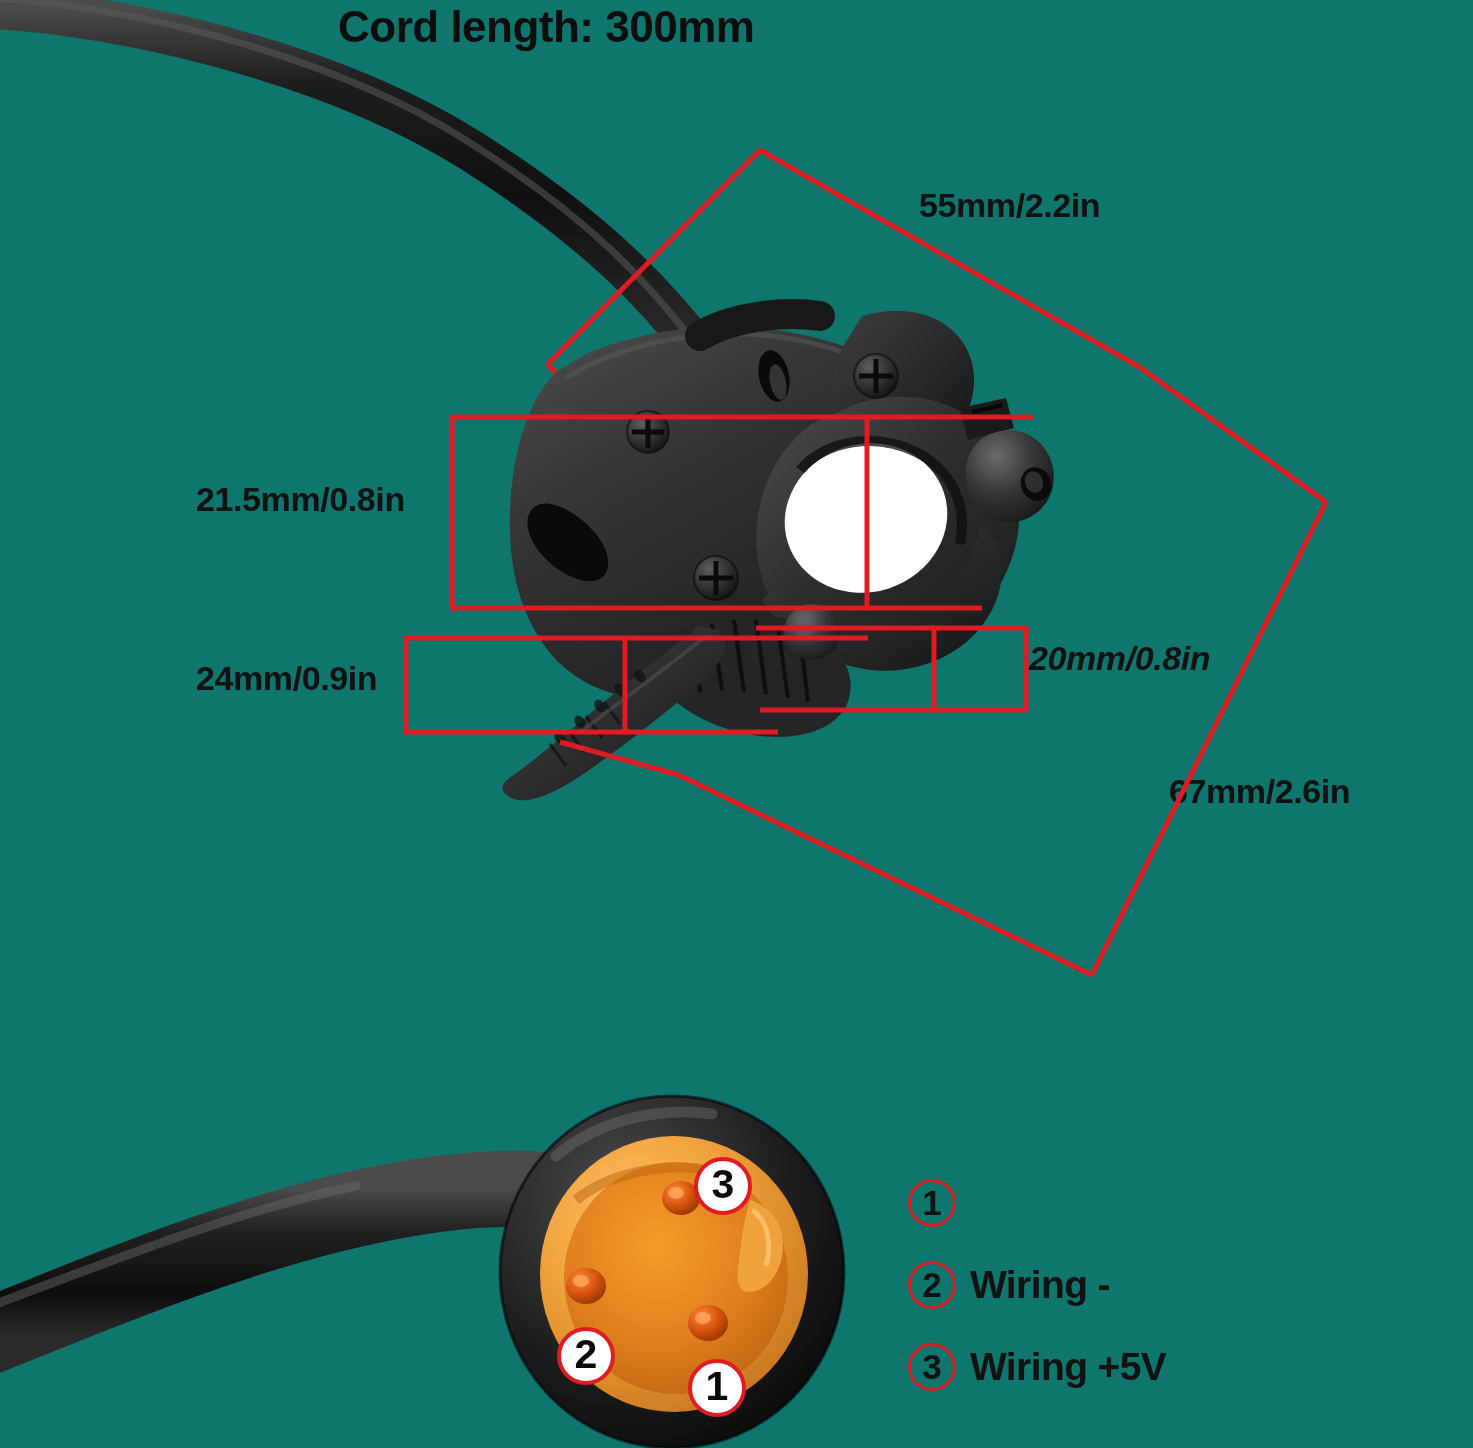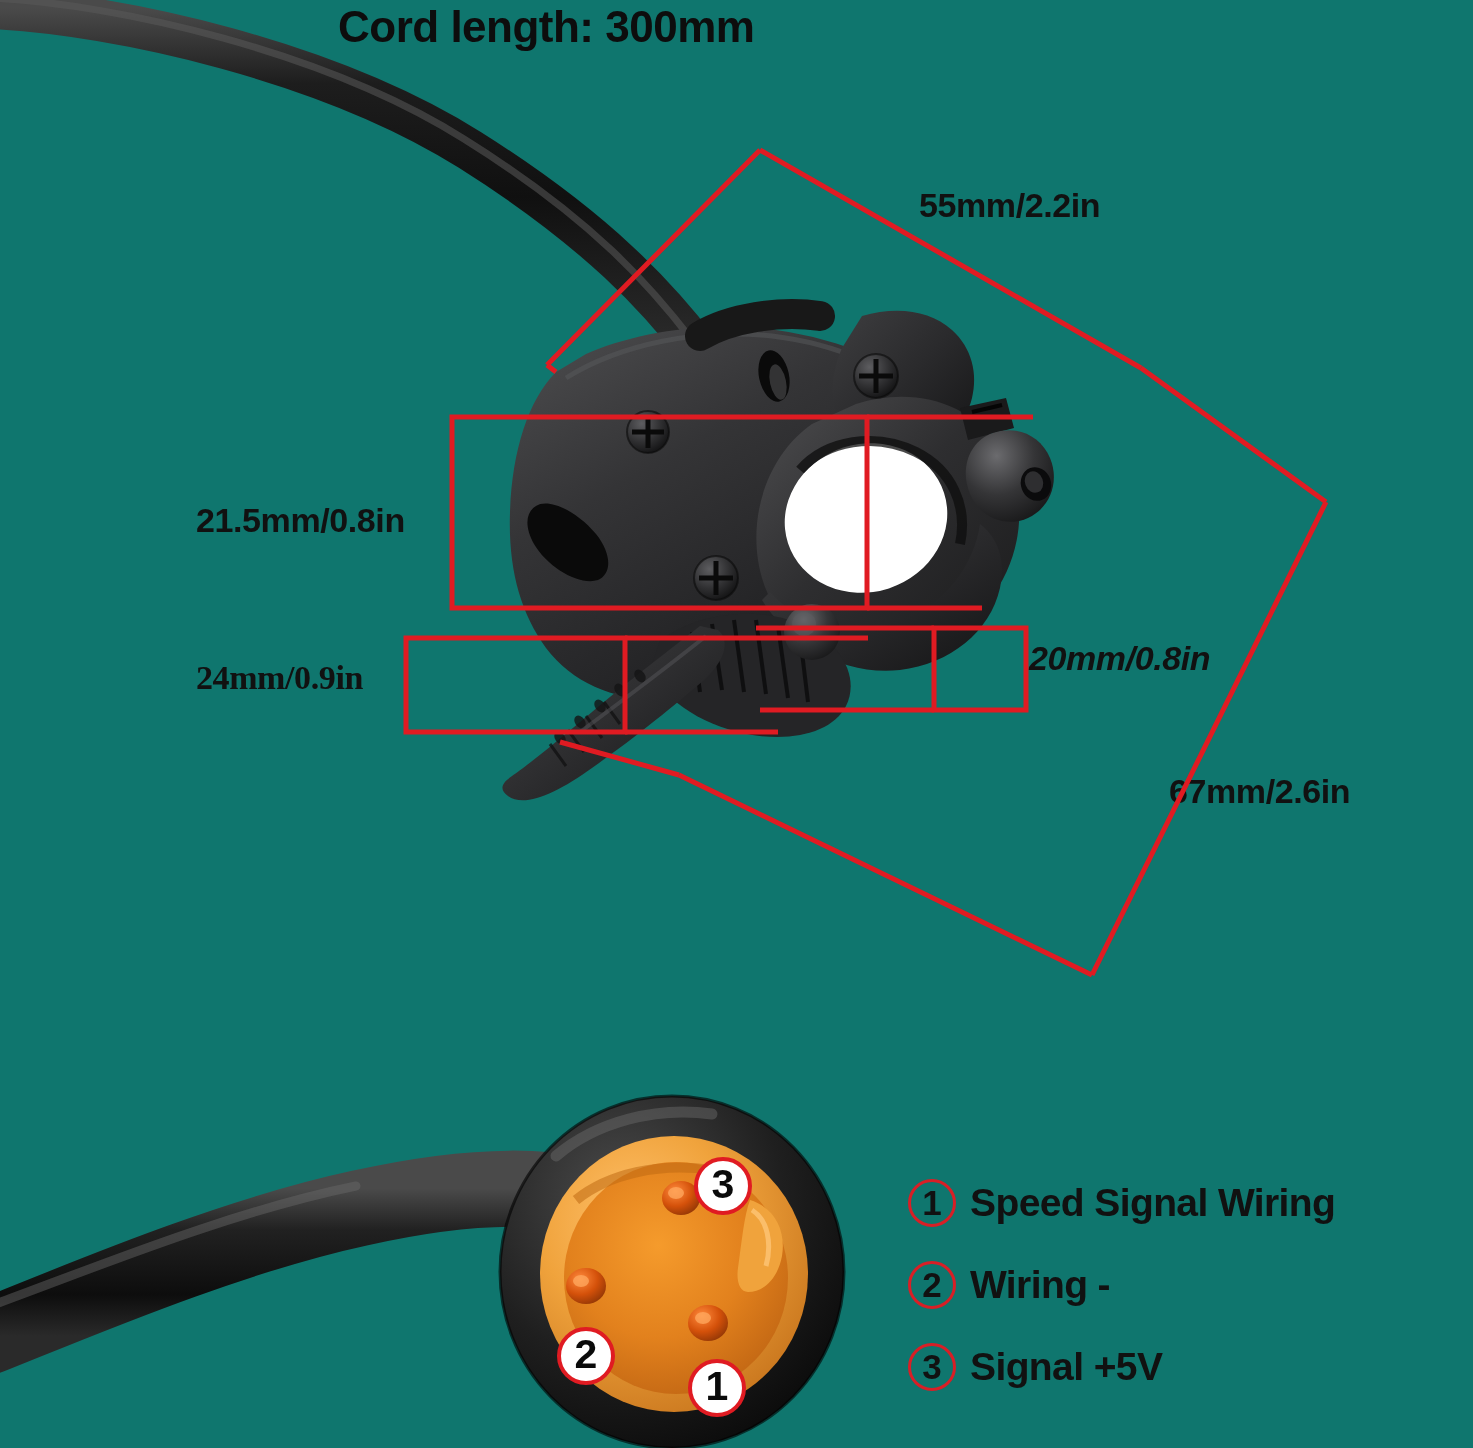--- a/index.html
+++ b/index.html
@@ -37,22 +37,22 @@
   
   .dim-label {
     position: absolute;
     font-size: 34px;
     font-weight: 700;
     color: #111111;
     letter-spacing: -0.4px;
     white-space: nowrap;
   }
   .dim-55  { left: 919px; top: 186px; text-align: right; }
-  .dim-215 { left: 196px; top: 501px; }
-  .dim-24  { left: 196px; top: 659px; font-family: Liberation Serif, serif; }
+  .dim-215 { left: 196px; top: 480px; }
+  .dim-24  { left: 196px; top: 659px; }
   .dim-20  { left: 1029px; top: 639px; font-style: italic; }
   .dim-67  { left: 1169px; top: 772px; }
 
   
   .layer {
     position: absolute;
     left: 0; top: 0;
     width: 1473px; height: 1448px;
     overflow: visible;
   }
@@ -386,25 +386,24 @@
   <div class="dim-label dim-20">20mm/0.8in</div>
   <div class="dim-label dim-67">67mm/2.6in</div>
 
   <div class="pin-badge pin-3">3</div>
   <div class="pin-badge pin-2">2</div>
   <div class="pin-badge pin-1">1</div>
 
   <div class="legend">
     <div class="legend-row">
       <div class="legend-badge">1</div>
-      <div class="legend-text">Speed Signal Wiring</div>
     </div>
     <div class="legend-row">
       <div class="legend-badge">2</div>
       <div class="legend-text">Wiring -</div>
     </div>
     <div class="legend-row">
       <div class="legend-badge">3</div>
-      <div class="legend-text">Signal +5V</div>
+      <div class="legend-text">Wiring +5V</div>
     </div>
   </div>
 
 </div>
 
 </body></html>

